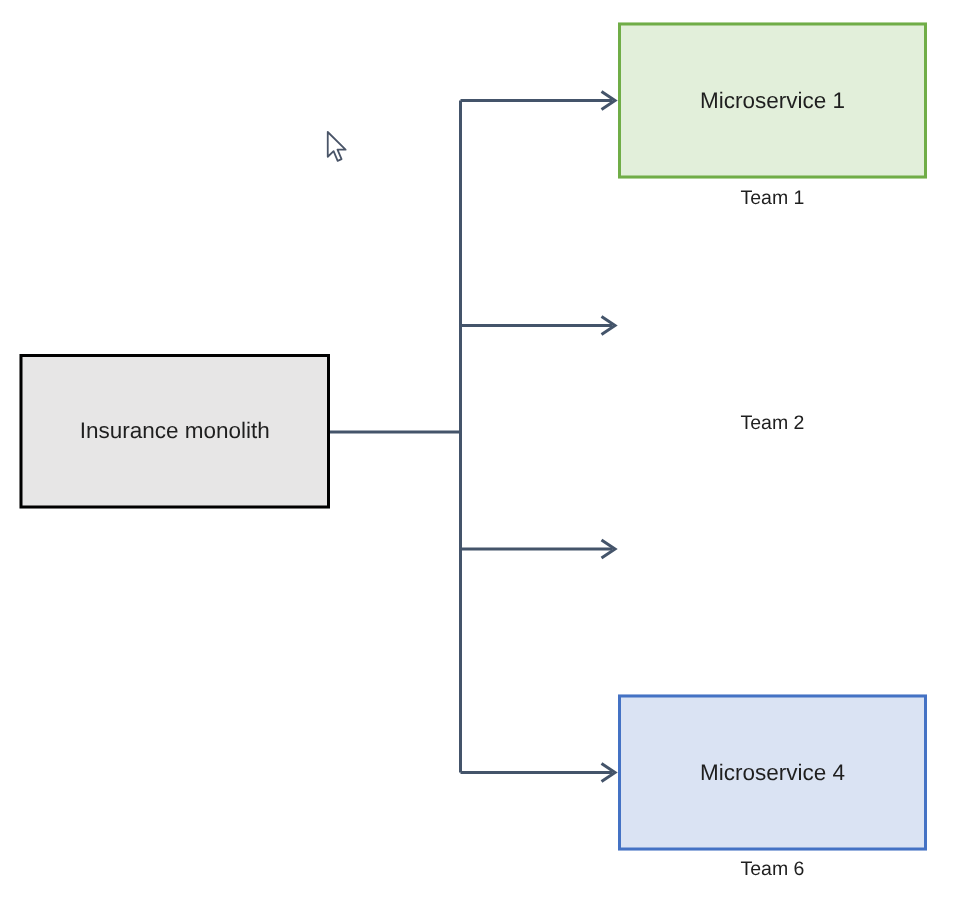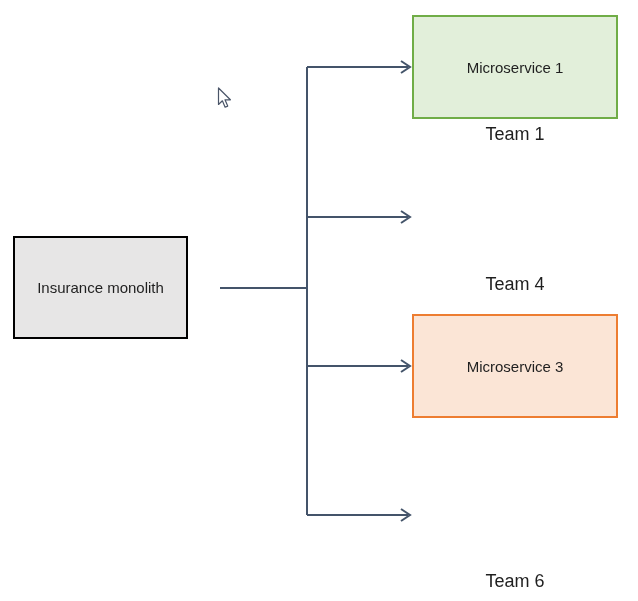--- a/index.html
+++ b/index.html
@@ -23,36 +23,36 @@
     border: 2px solid #22c55e;
     display: flex;
     align-items: center;
     justify-content: center;
     font-size: 15px;
     color: #1f1f1f;
     text-align: center;
   }
   .monolith {
     left: 13px; top: 236px;
-    width: 175px; height: 103px;
+    width: 207px; height: 103px;
   }
   .ms-box {
     left: 412px;
     width: 206px; height: 104px;
   }
   .ms-1 { top: 15px; }
   .ms-2 { top: 165px; }
   .ms-3 { top: 314px; }
   .ms-4 { top: 463px; }
   .team-label {
     position: absolute;
     left: 412px;
     width: 206px;
     text-align: center;
-    font-size: 18px;
+    font-size: 13px;
     color: #1f1f1f;
   }
   .team-1 { top: 124px; }
   .team-2 { top: 274px; }
   .team-3 { top: 423px; }
   .team-4 { top: 571px; }
   .cursor {
     position: absolute;
     left: 217px; top: 87px;
     width: 15px; height: 22px;
@@ -80,25 +80,25 @@
 
   <div class="box monolith" style="background-color: rgb(231, 230, 230); border-color: rgb(0, 0, 0);">
     <span>Insurance monolith</span>
   </div>
 
   <div class="box ms-box ms-1" style="background-color: rgb(226, 239, 218); border-color: rgb(112, 173, 71);">
     <span>Microservice 1</span>
   </div>
   <div class="team-label team-1">Team 1</div>
 
-  <div class="team-label team-2">Team 4</div>
+  <div class="team-label team-2">Team 2</div>
 
-  <div class="box ms-box ms-3" style="background-color: rgb(251, 229, 214); border-color: rgb(237, 125, 49);">
-    <span>Microservice 3</span>
+
+  <div class="box ms-box ms-4" style="background-color: rgb(218, 227, 243); border-color: rgb(68, 114, 196);">
+    <span>Microservice 4</span>
   </div>
-
   <div class="team-label team-4">Team 6</div>
 
   <svg class="cursor" viewBox="0 0 15 22" xmlns="http://www.w3.org/2000/svg">
     <path d="M1.5,1 L1.5,17.5 L5.4,13.8 L8.1,20.2 L10.7,19.1 L8.0,12.8 L13.4,12.8 Z" fill="#ffffff" stroke="#4a5568" stroke-width="1.2" stroke-linejoin="round"></path>
   </svg>
 
 </div>
 
 </body></html>

